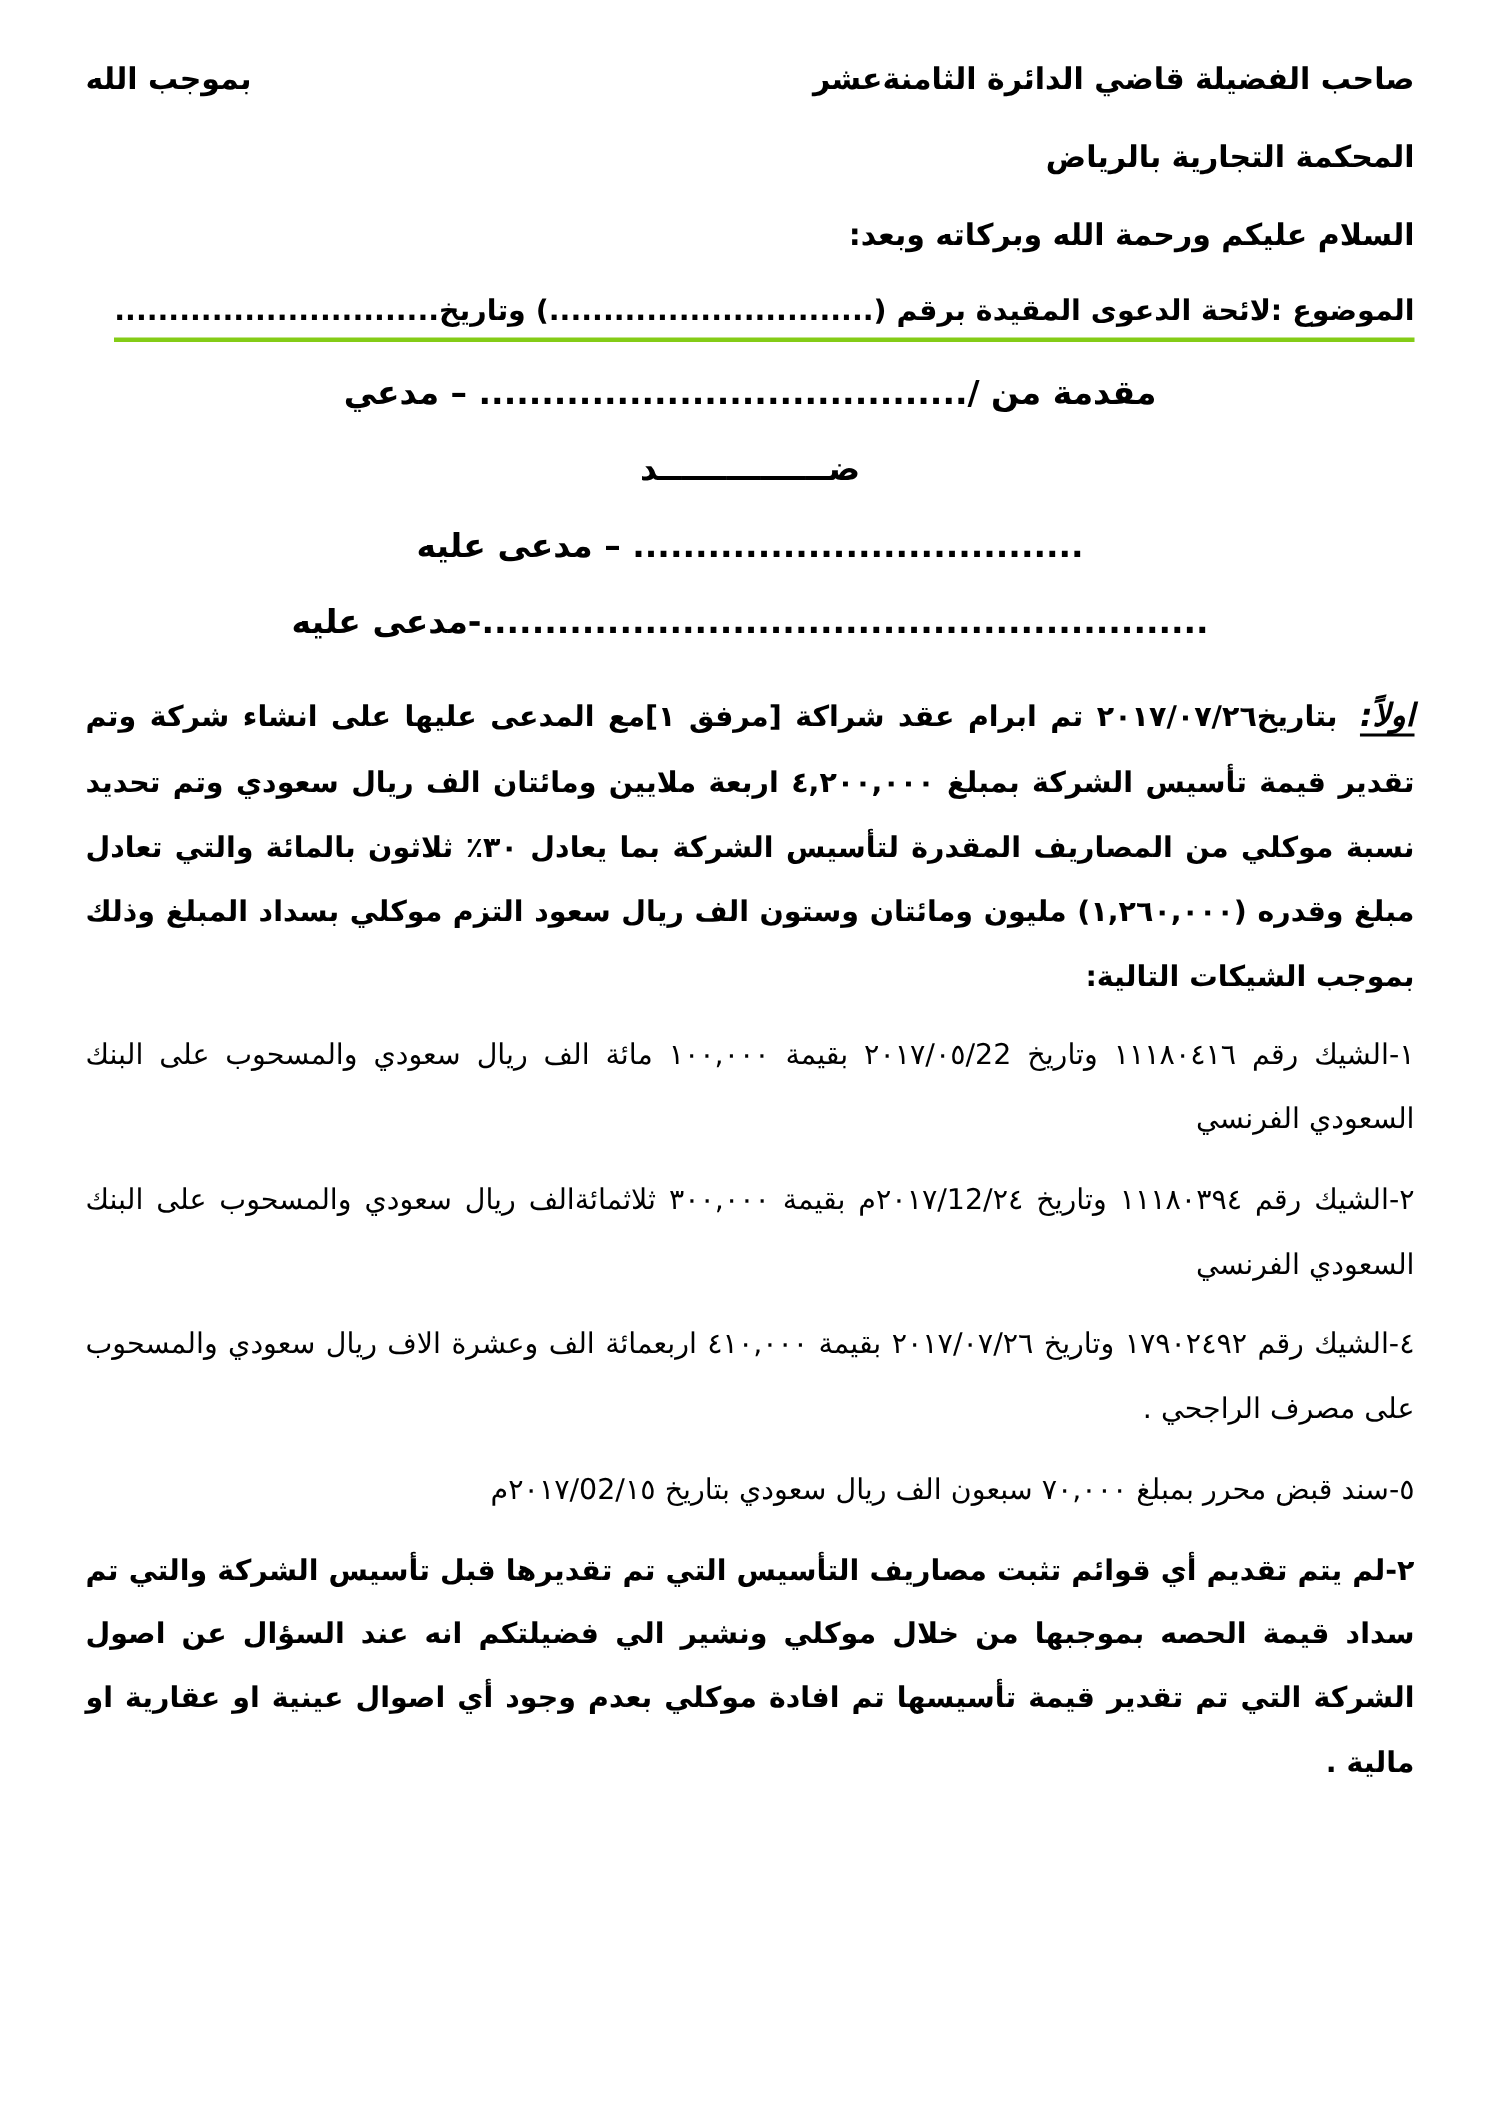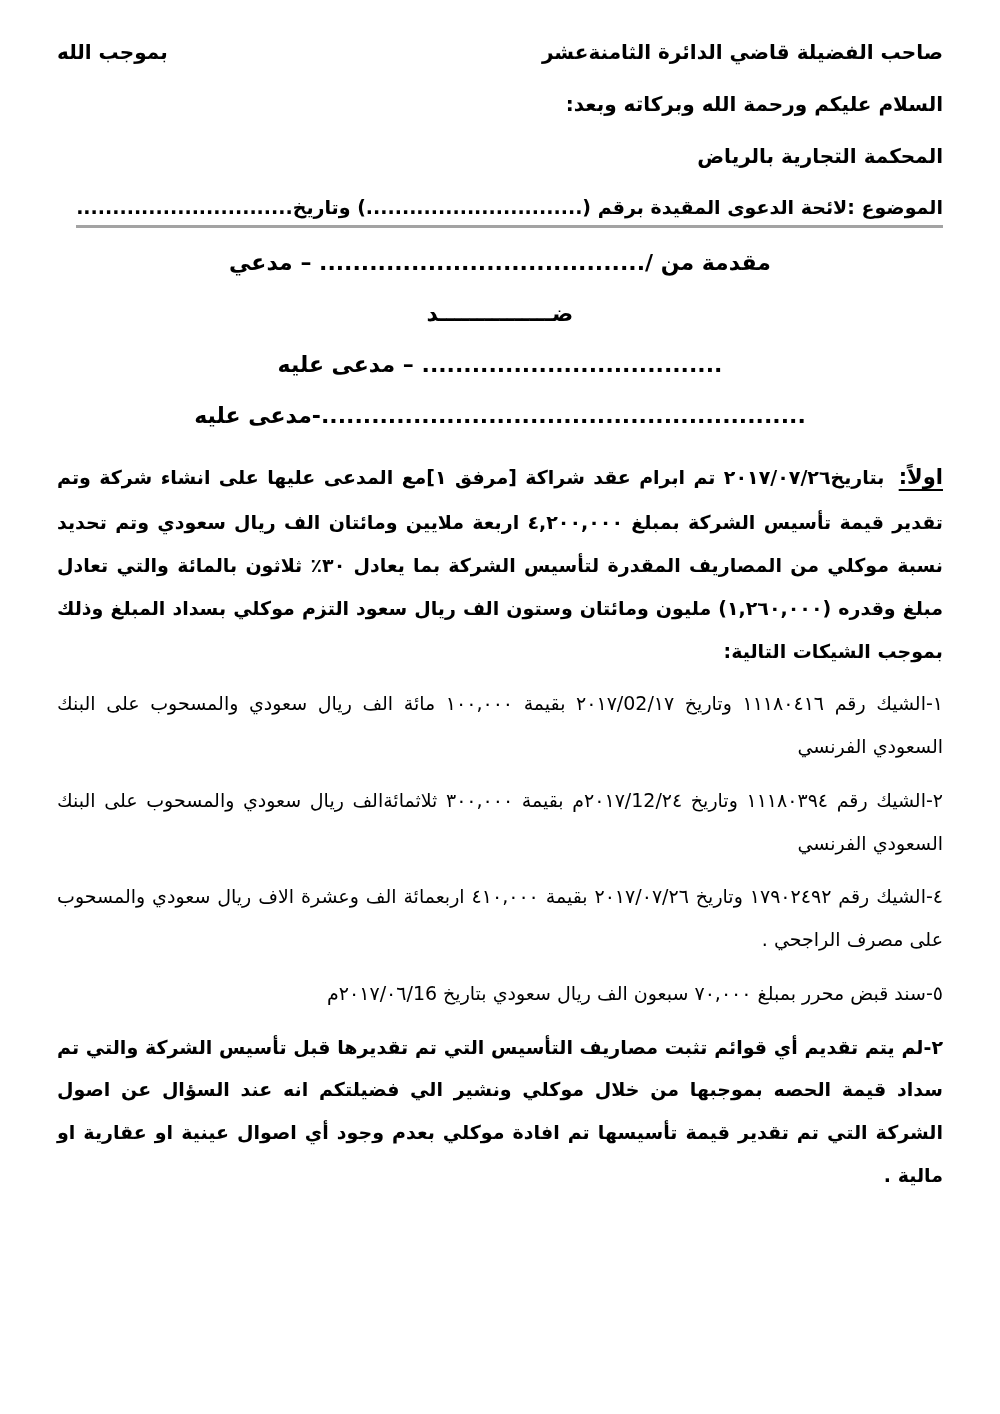--- a/index.html
+++ b/index.html
@@ -32,21 +32,21 @@
     font-weight: bold;
     font-size: 20px;
     margin: 0 0 28px 0;
   }
   .subject {
     font-weight: bold;
     font-size: 19px;
     margin: 0 0 32px 0;
   }
   .subject .underlined {
-    border-bottom: 3px solid #a3a3a3;
+    border-bottom: 3px solid #84cc16;
     padding-bottom: 7px;
   }
   .party {
     text-align: center;
     font-weight: bold;
     font-size: 22px;
     margin: 0 0 26px 0;
   }
   .para {
     font-size: 19px;
@@ -57,61 +57,62 @@
   .para.weight-bold {
     font-weight: bold;
   }
   .inline-heading {
     font-weight: bold;
     font-size: 21px;
     text-decoration: underline;
     text-decoration-thickness: 2px;
     text-underline-offset: 5px;
     margin-inline-end: 6px;
+    font-style: italic;
   }
   .check {
     font-size: 19px;
     line-height: 2.25;
     text-align: justify;
     margin: 0 0 11px 0;
     font-weight: normal;
   }
 </style>
 </head>
 <body>
 
 <div class="page">
 
   <div class="header-row">
     <span>صاحب الفضيلة قاضي الدائرة الثامنةعشر</span>
     <span>بموجب الله</span>
   </div>
 
+  <p class="line-bold">المحكمة التجارية بالرياض</p>
+
   <p class="line-bold">السلام عليكم ورحمة الله وبركاته وبعد:</p>
-
-  <p class="line-bold">المحكمة التجارية بالرياض</p>
 
   <p class="subject">
     <span class="underlined">الموضوع :لائحة الدعوى المقيدة برقم (..............................) وتاريخ..............................</span>
   </p>
 
   <p class="party">مقدمة من /....................................... – مدعي</p>
 
   <p class="party">ضـــــــــــــــد</p>
 
   <p class="party">.................................... – مدعى عليه</p>
 
   <p class="party">..........................................................-مدعى عليه</p>
 
   <p class="para weight-bold">
     <span class="inline-heading">اولاً:</span>
     <span>بتاريخ٢٠١٧/٠٧/٢٦ تم ابرام عقد شراكة [مرفق ١]مع المدعى عليها على انشاء شركة وتم تقدير قيمة تأسيس الشركة بمبلغ ٤,٢٠٠,٠٠٠  اربعة ملايين ومائتان الف ريال سعودي وتم تحديد نسبة موكلي من المصاريف المقدرة لتأسيس الشركة بما يعادل  ٣٠٪ ثلاثون بالمائة والتي تعادل  مبلغ وقدره (١,٢٦٠,٠٠٠) مليون ومائتان وستون الف ريال سعود  التزم موكلي بسداد المبلغ وذلك بموجب الشيكات التالية:</span>
   </p>
 
-  <p class="check">١-الشيك رقم ١١١٨٠٤١٦ وتاريخ ٢٠١٧/02/١٧ بقيمة ١٠٠,٠٠٠ مائة الف ريال سعودي والمسحوب على البنك السعودي الفرنسي</p>
+  <p class="check">١-الشيك رقم ١١١٨٠٤١٦ وتاريخ ٢٠١٧/٠٥/22 بقيمة ١٠٠,٠٠٠ مائة الف ريال سعودي والمسحوب على البنك السعودي الفرنسي</p>
   <p class="check">٢-الشيك رقم ١١١٨٠٣٩٤ وتاريخ ٢٠١٧/12/٢٤م بقيمة ٣٠٠,٠٠٠ ثلاثمائةالف ريال سعودي والمسحوب على البنك السعودي الفرنسي</p>
   <p class="check">٤-الشيك رقم ١٧٩٠٢٤٩٢ وتاريخ ٢٠١٧/٠٧/٢٦ بقيمة ٤١٠,٠٠٠ اربعمائة الف وعشرة الاف ريال سعودي والمسحوب على مصرف الراجحي .</p>
-  <p class="check">٥-سند قبض محرر بمبلغ ٧٠,٠٠٠ سبعون الف ريال  سعودي بتاريخ ٢٠١٧/٠٦/16م</p>
+  <p class="check">٥-سند قبض محرر بمبلغ ٧٠,٠٠٠ سبعون الف ريال  سعودي بتاريخ ٢٠١٧/02/١٥م</p>
 
 
   <p class="para weight-bold">٢-لم يتم تقديم أي قوائم تثبت مصاريف التأسيس التي تم تقديرها قبل تأسيس الشركة والتي تم سداد قيمة الحصه بموجبها من خلال موكلي  ونشير الي فضيلتكم انه عند السؤال عن اصول الشركة التي تم تقدير  قيمة تأسيسها تم افادة موكلي بعدم وجود أي اصوال عينية او عقارية او مالية  .</p>
 
 </div>
 
 </body></html>

